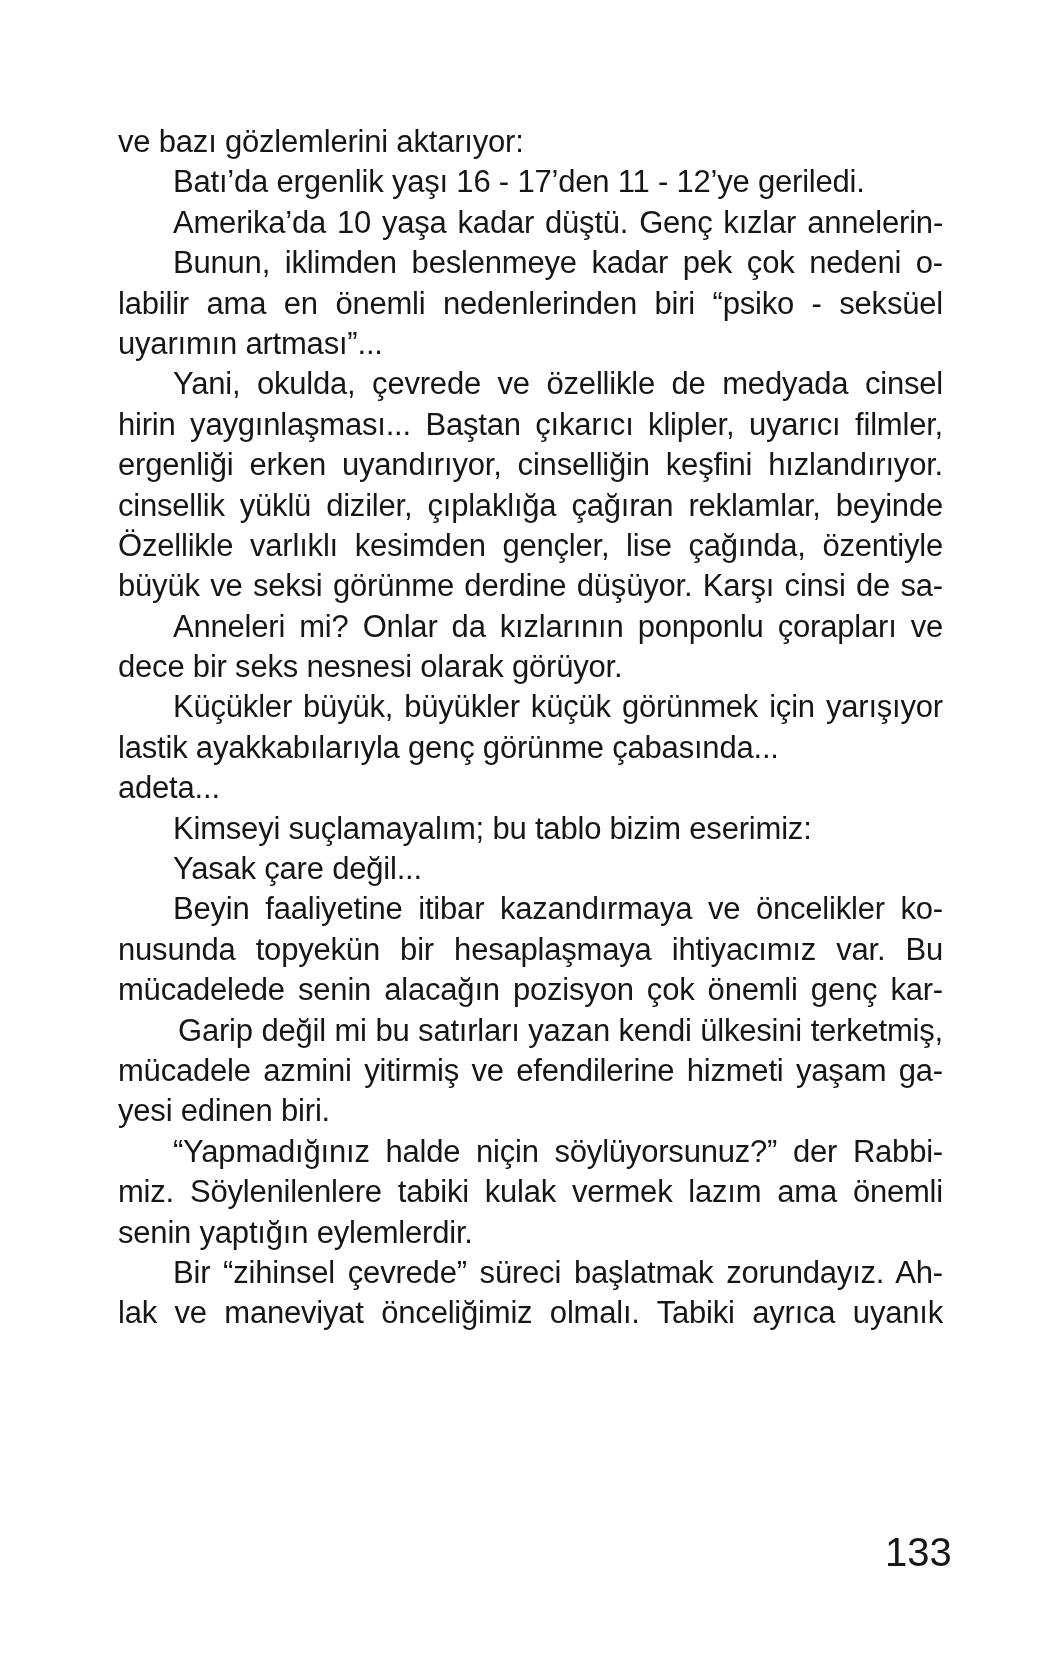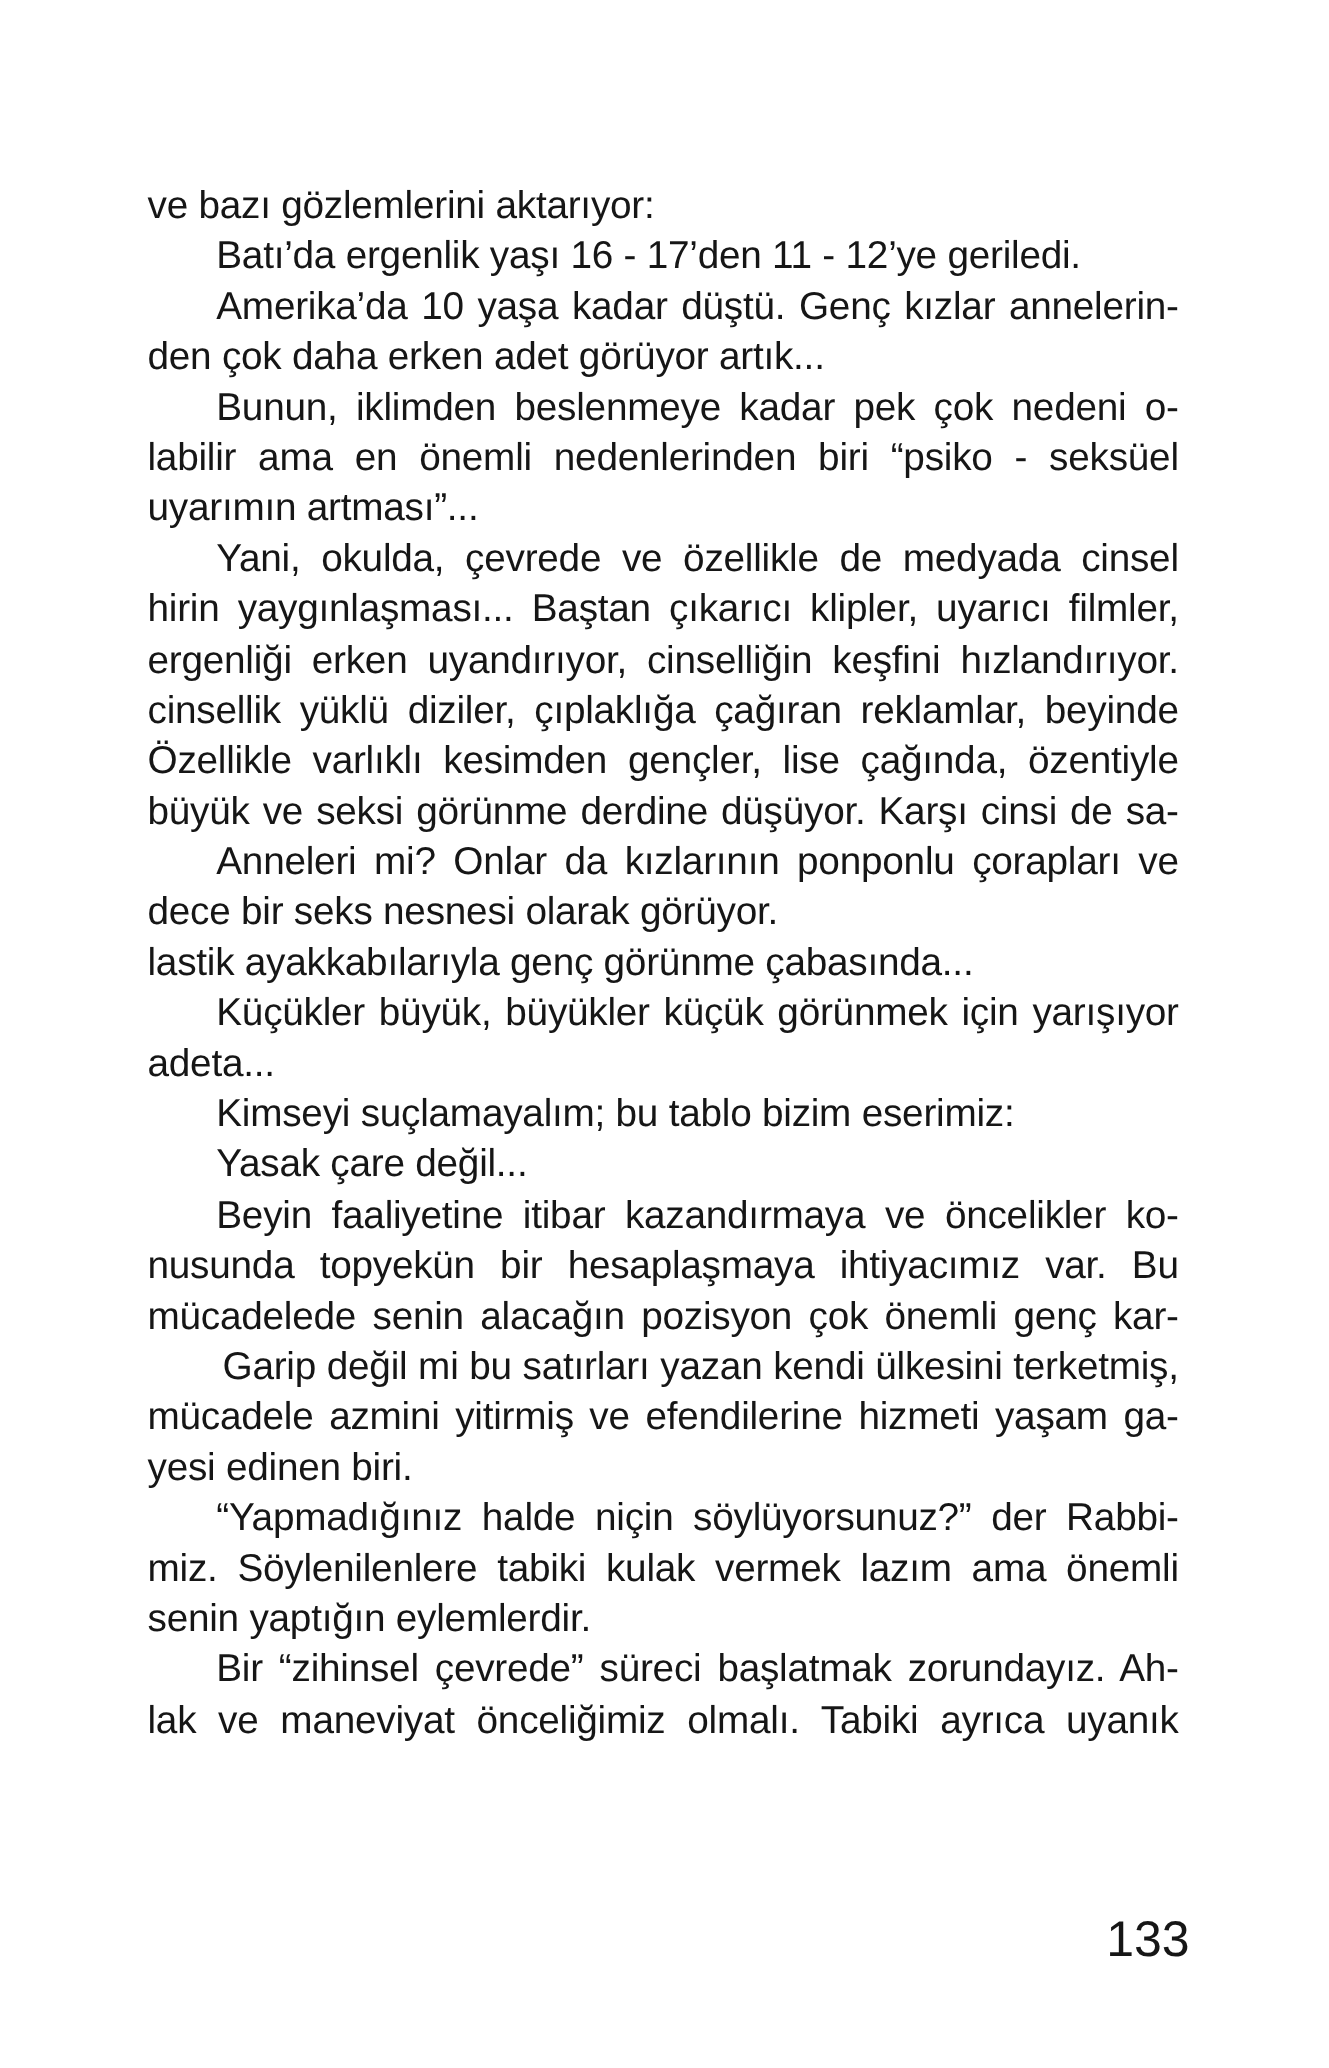--- a/index.html
+++ b/index.html
@@ -1,18 +1,18 @@
 <!DOCTYPE html>
 <html><head>
 <meta charset="utf-8">
 <style>
   html, body { margin: 0; padding: 0; background: #ffffff; }
   body { width: 1063px; height: 1654px; position: relative; overflow: hidden; }
   .page {
-    position: absolute; left: 118px; top: 144px; width: 825px;
+    position: absolute; left: 118px; top: 122px; width: 825px;
     font-family: "Liberation Sans", sans-serif;
     font-size: 31px; line-height: 40.4px; color: #161616;
     letter-spacing: -0.2px;
   }
   .line { display: block; white-space: nowrap; height: 40.4px; }
   .line.j { text-align: justify; text-align-last: justify; white-space: normal; overflow: hidden; }
   .line.ind { padding-left: 55px; }
   .line.ind2 { padding-left: 60px; }
   .pagenum {
     position: absolute; left: 885px; top: 1530px; width: 60px;
@@ -20,34 +20,33 @@
     text-align: right;
   }
 </style>
 </head>
 <body>
 
 <div class="page" id="page-body">
     <span class="line">ve bazı gözlemlerini aktarıyor:</span>
     <span class="line ind">Batı’da ergenlik yaşı 16 - 17’den 11 - 12’ye geriledi.</span>
     <span class="line j ind">Amerika’da 10 yaşa kadar düştü. Genç kızlar annelerin-</span>
-    <span class="line">den çok daha erken adet görüyor artık...</span>
     <span class="line j ind">Bunun, iklimden beslenmeye kadar pek çok nedeni o-</span>
     <span class="line j">labilir ama en önemli nedenlerinden biri “psiko - seksüel</span>
     <span class="line">uyarımın artması”...</span>
     <span class="line j ind">Yani, okulda, çevrede ve özellikle de medyada cinsel teş-</span>
     <span class="line j">hirin yaygınlaşması... Baştan çıkarıcı klipler, uyarıcı filmler,</span>
     <span class="line j">ergenliği erken uyandırıyor, cinselliğin keşfini hızlandırıyor.</span>
     <span class="line j">cinsellik yüklü diziler, çıplaklığa çağıran reklamlar, beyinde</span>
     <span class="line j">Özellikle varlıklı kesimden gençler, lise çağında, özentiyle</span>
     <span class="line j">büyük ve seksi görünme derdine düşüyor. Karşı cinsi de sa-</span>
     <span class="line j ind">Anneleri mi? Onlar da kızlarının ponponlu çorapları ve</span>
     <span class="line">dece bir seks nesnesi olarak görüyor.</span>
+    <span class="line j ind">Küçükler büyük, büyükler küçük görünmek için yarışıyor</span>
     <span class="line">lastik ayakkabılarıyla genç görünme çabasında...</span>
-    <span class="line j ind">Küçükler büyük, büyükler küçük görünmek için yarışıyor</span>
     <span class="line">adeta...</span>
     <span class="line ind">Kimseyi suçlamayalım; bu tablo bizim eserimiz:</span>
     <span class="line ind">Yasak çare değil...</span>
     <span class="line j ind">Beyin faaliyetine itibar kazandırmaya ve öncelikler ko-</span>
     <span class="line j">nusunda topyekün bir hesaplaşmaya ihtiyacımız var. Bu</span>
     <span class="line j">mücadelede senin alacağın pozisyon çok önemli genç kar-</span>
     <span class="line j ind2">Garip değil mi bu satırları yazan kendi ülkesini terketmiş,</span>
     <span class="line j">mücadele azmini yitirmiş ve efendilerine hizmeti yaşam ga-</span>
     <span class="line">yesi edinen biri.</span>
     <span class="line j ind">“Yapmadığınız halde niçin söylüyorsunuz?” der Rabbi-</span>

